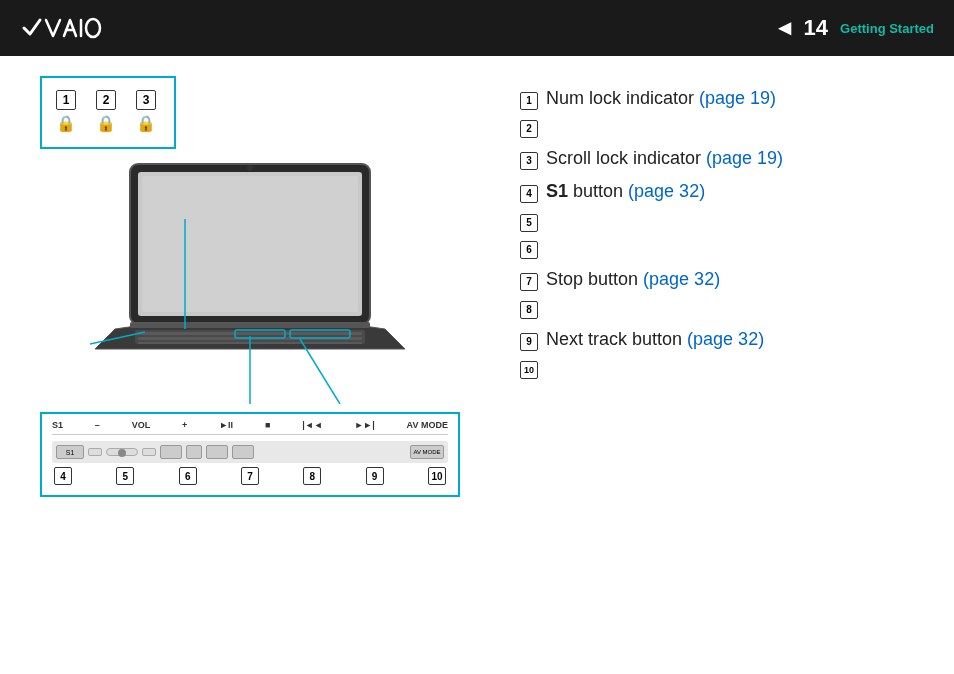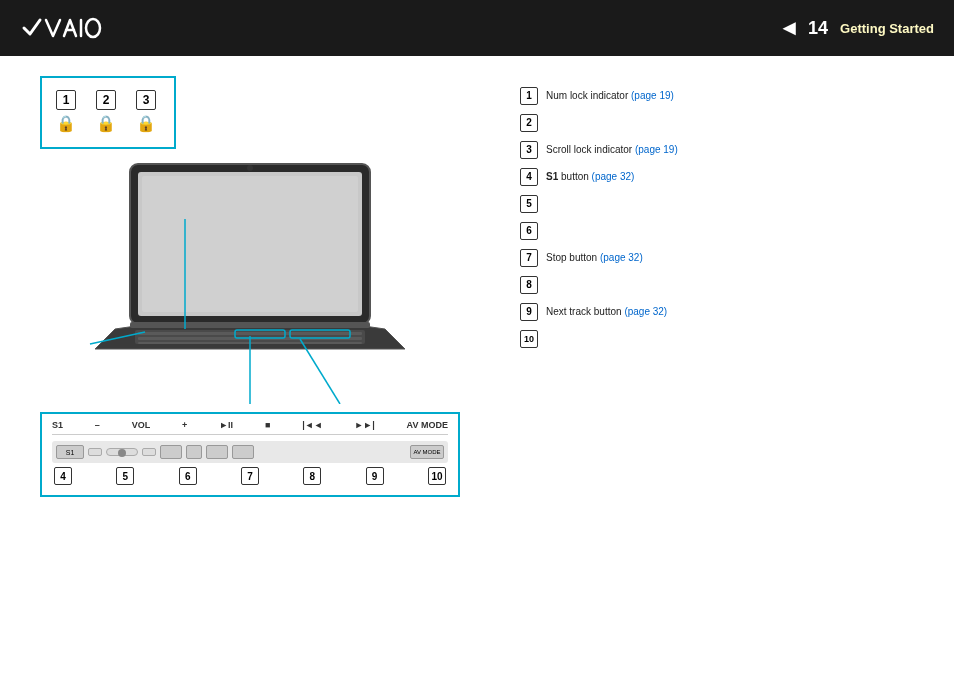--- a/index.html
+++ b/index.html
@@ -24,32 +24,32 @@
     #logo-area {
       display: flex;
       align-items: center;
     }
     #header-right {
       display: flex;
       align-items: center;
       color: white;
     }
     #page-number {
-      font-size: 18px;
+      font-size: 22px;
       font-weight: bold;
       margin-right: 12px;
     }
     #arrow-icon {
       font-size: 22px;
       margin-right: 8px;
     }
     #getting-started-text {
       font-size: 13px;
       font-weight: bold;
-      color: #fef9c3;
+      color: #14b8a6;
     }
 
     
     #main {
       display: flex;
       padding: 20px 30px;
       height: calc(674px - 56px);
       gap: 30px;
     }
 
@@ -167,21 +167,21 @@
       display: flex;
       align-items: center;
       justify-content: center;
       font-size: 10px;
       font-weight: bold;
       flex-shrink: 0;
       margin-right: 8px;
       margin-top: 1px;
     }
     .feature-text {
-      font-size: 10px;
+      font-size: 18px;
       color: #222;
       text-align: center;
     }
     .feature-link {
       color: #0066cc;
       text-decoration: none;
     }
     .feature-bold {
       font-weight: bold;
     }

